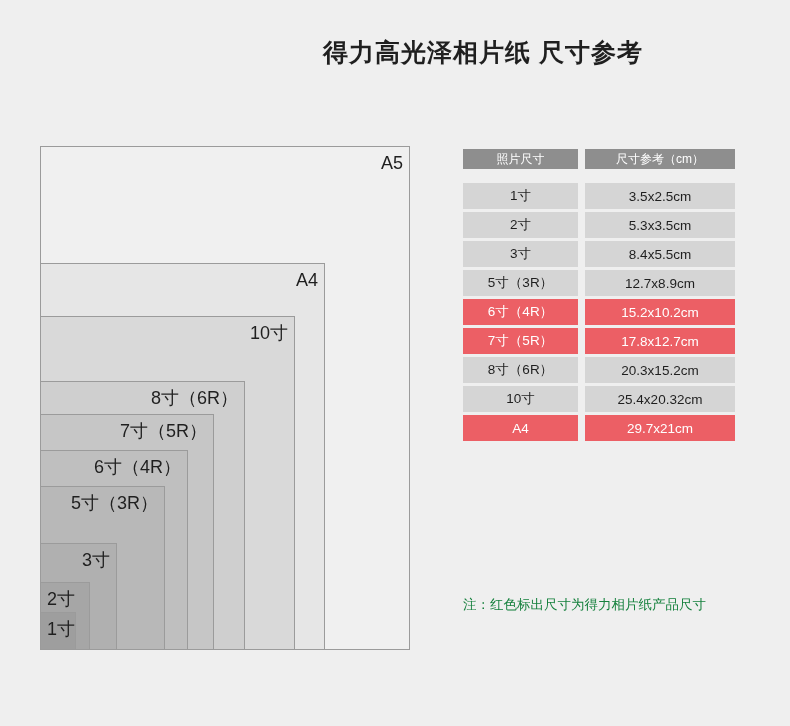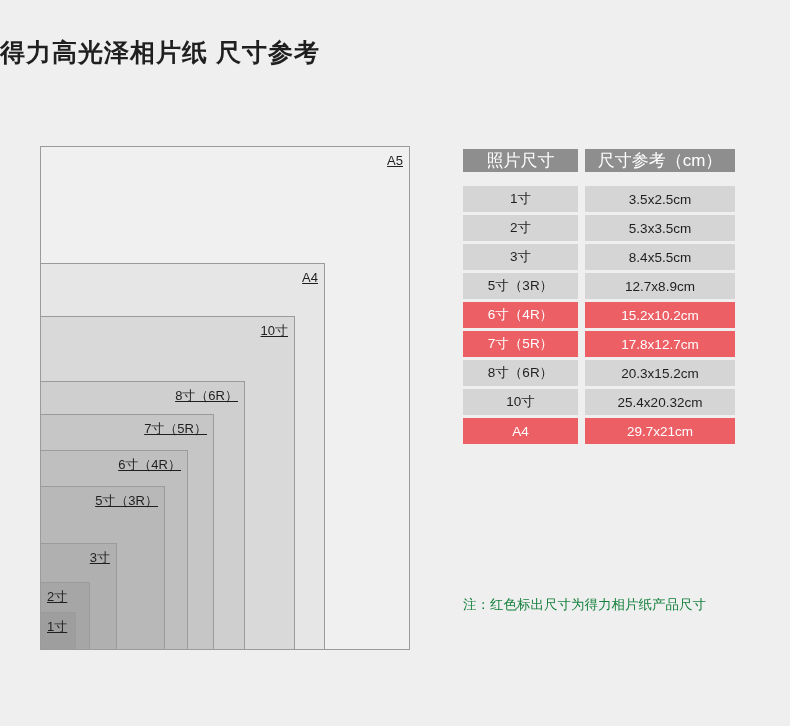--- a/index.html
+++ b/index.html
@@ -14,21 +14,21 @@
     color: #2b2b2b;
     position: relative;
     overflow: hidden;
   }
 
   #page-title {
     position: absolute;
     top: 36px;
     left: 0;
     width: 643px;
-    text-align: left;
+    text-align: right;
     font-size: 25px;
     font-weight: bold;
     letter-spacing: 1px;
     color: #1f1f1f;
   }
 
   
   #diagram {
     position: absolute;
     left: 40px;
@@ -36,25 +36,24 @@
     width: 370px;
     height: 510px;
   }
   .sheet {
     position: absolute;
     box-sizing: border-box;
     border: 1px solid #9b9b9b;
   }
   .sheet .lbl {
     position: absolute;
-    font-size: 13px;
+    font-size: 18px;
     line-height: 1;
     color: #1f1f1f;
     white-space: nowrap;
-    text-decoration: underline;
   }
   
   .lbl.tr { right: 6px; top: 7px; }
   
   .lbl.tl { left: 6px; top: 7px; }
 
   
   #size-table {
     position: absolute;
     left: 463px;
@@ -66,21 +65,21 @@
   }
   #size-table th, #size-table td {
     height: 26px;
     text-align: center;
     font-weight: normal;
     padding: 0;
   }
   #size-table th {
     background: #8e8e8e;
     color: #ffffff;
-    font-size: 17px;
+    font-size: 12px;
     height: 20px;
   }
   #size-table th:first-child, #size-table td:first-child { width: 115px; }
   #size-table th:last-child, #size-table td:last-child { width: 150px; }
   #size-table td.gap { height: 8px; background: transparent; }
   td.grey { background: #d5d5d5; color: #1f1f1f; }
   td.red  { background: #ec5f65; color: #ffffff; }
   
   #size-table th.spacer, #size-table td.spacer {
     width: 7px;

